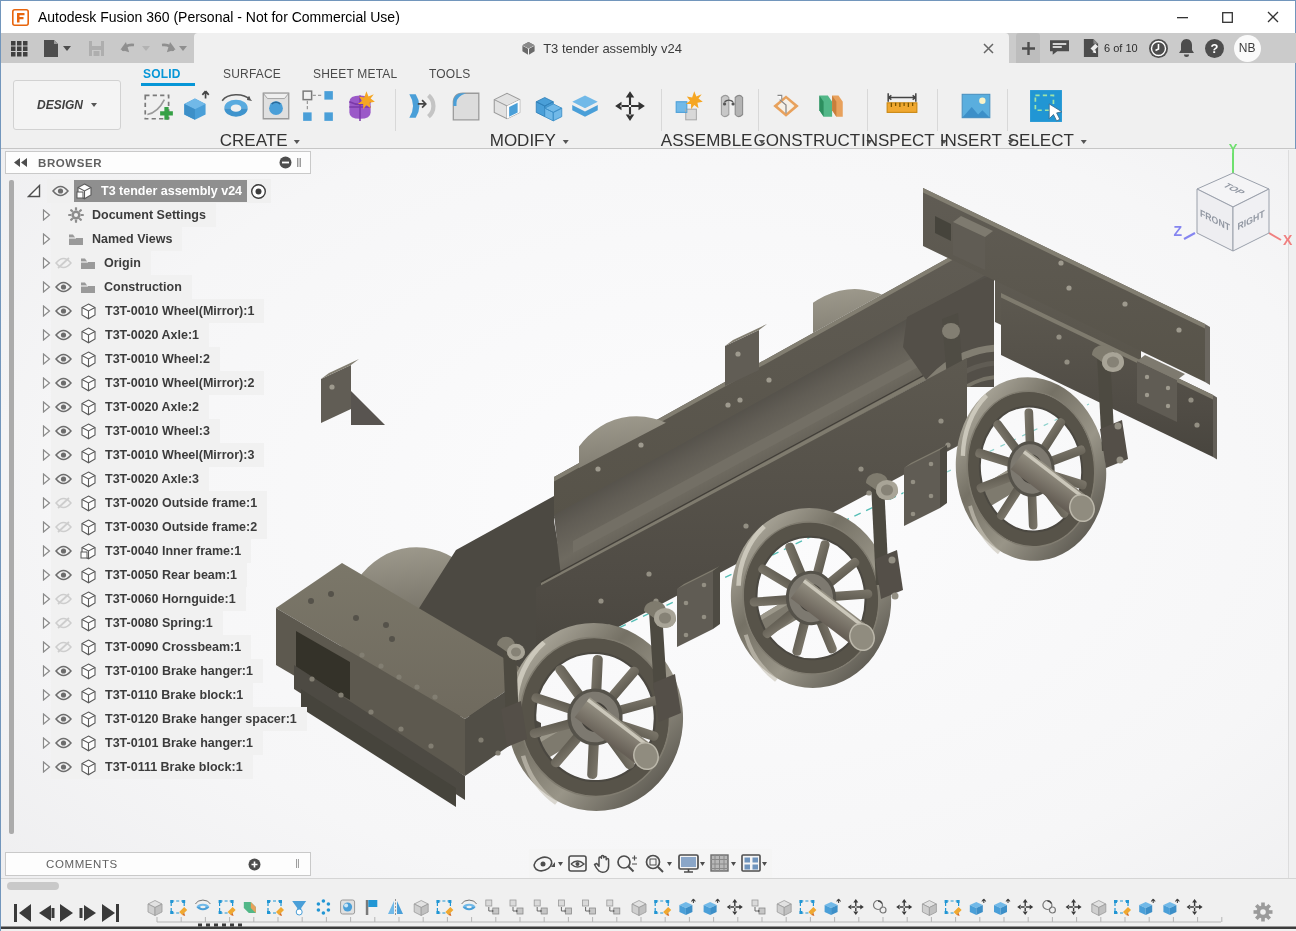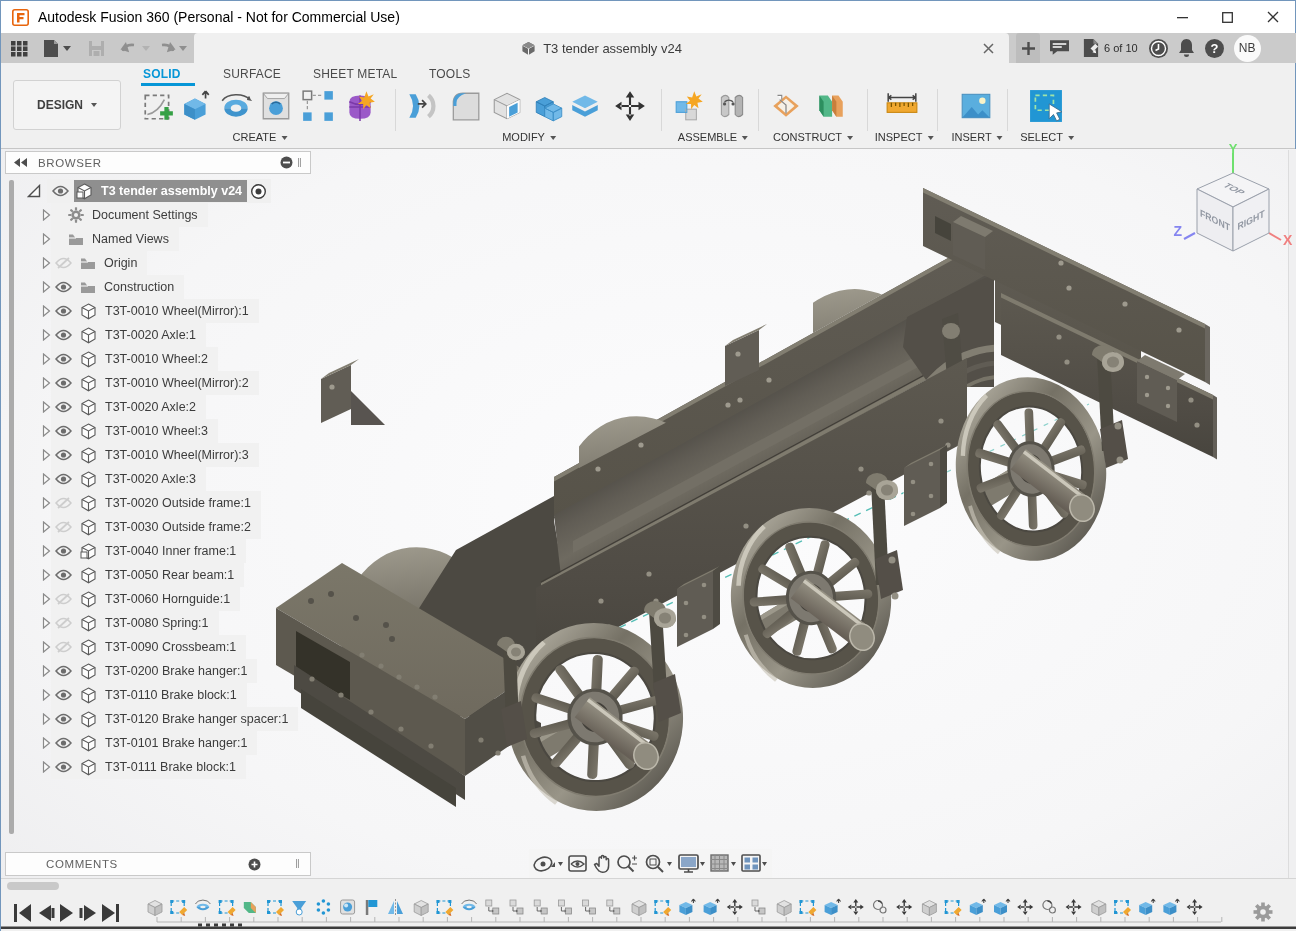--- a/index.html
+++ b/index.html
@@ -7,29 +7,29 @@
 #titlebar { position:absolute; left:0; top:0; width:100%; height:32px; background:#fff; display:flex; align-items:center; }
 #titlebar .logo { width:17px; height:17px; margin-left:11px; position:relative; }
 #titlebar .tt { font-size:14px; color:#000; margin-left:9px; }
 .winbtn { position:absolute; top:0; width:45px; height:32px; display:flex; align-items:center; justify-content:center; }
 
 #toolbar { position:absolute; left:0; top:32px; width:100%; height:30px; background:#c9c9c9; }
 #tab { position:absolute; left:193px; top:32px; width:815px; height:30px; background:#f0f0f0; border-radius:4px 4px 0 0; display:flex; align-items:center; justify-content:center; }
 #tabright { position:absolute; left:1008px; top:32px; width:288px; height:30px; background:#cbcbcb; display:flex; align-items:center; }
 
 #ribbon { position:absolute; left:0; top:62px; width:100%; height:86px; background:#f0f0f0; border-bottom:1px solid #c6c6c6; }
-#design { position:absolute; left:12px; top:17px; width:108px; height:50px; border:1px solid #d2d2d2; border-radius:3px; background:#f4f4f4; font-size:12px; font-weight:bold; color:#404040; display:flex; align-items:center; justify-content:center; gap:6px; }
+#design { position:absolute; left:12px; top:17px; width:108px; height:50px; border:1px solid #d2d2d2; border-radius:3px; background:#f4f4f4; font-size:12px; font-weight:bold; color:#404040; display:flex; align-items:center; justify-content:center; gap:6px;font-style:italic; }
 .rtab { position:absolute; top:4px; font-size:12px; color:#4a4a4a; letter-spacing:0.2px; }
-.rlabel { position:absolute; top:68px; font-size:11px; color:#333; transform:translateX(-50%); white-space:nowrap; }
+.rlabel { position:absolute; top:68px; font-size:17px; color:#333; transform:translateX(-50%); white-space:nowrap; }
 .rdiv { position:absolute; top:26px; width:1px; height:42px; background:#d8d8d8; }
 .caret { display:inline-block; width:0; height:0; border-left:3.5px solid transparent; border-right:3.5px solid transparent; border-top:4px solid #555; margin-left:2px; vertical-align:middle; }
 
 #viewport { position:absolute; left:0; top:148px; width:1296px; height:777px; background:radial-gradient(ellipse 1150px 720px at 55% 45%, #fcfcfd 0%, #f6f6f7 55%, #e9e9eb 100%); }
 
-#browser { position:absolute; left:4px; top:150px; width:306px; }
+#browser { position:absolute; left:4px; top:150px; width:306px;font-weight:bold; }
 #bheader { height:23px; background:#fdfdfd; border:1px solid #c9c9c9; display:flex; align-items:center; padding:0 8px; gap:10px; }
 .btitle { font-size:11.5px; color:#616161; letter-spacing:0.6px; }
 #scrollbar { position:absolute; left:4px; top:29px; width:5px; height:654px; background:#ababab; border-radius:2px; }
 .trow { height:24px; display:flex; align-items:center; }
 .trow.root { margin-top:5px; }
 .rootbg { background:#f0f0f0; display:flex; align-items:center; height:24px; margin-left:6px; }
 .rootsel { background:#8f8f8f; display:flex; align-items:center; height:22px; padding:0 5px 0 2px; margin-left:5px; gap:8px; }
 .rootsel b { color:#fff; font-size:12.5px; }
 .rbg { background:#f1f1f1; display:flex; align-items:center; height:24px; padding:0 10px 0 4px; gap:8px; }
 .lbl { font-size:12.5px; color:#3c3c3c; white-space:nowrap; }
@@ -955,21 +955,21 @@
         </svg>
         <span class="rbg">
           <svg class="ic" width="17" height="12" viewBox="0 0 17 12">
             <path d="M1 6 Q8.5 -3 16 6 Q8.5 15 1 6 Z" fill="none" stroke="#6d6d6d" stroke-width="1.5"></path>
             <circle cx="8.5" cy="6" r="2.6" fill="#6d6d6d"></circle>
           </svg>
           <svg class="ic" width="17" height="17" viewBox="0 0 17 17">
             <path d="M8.5 1 L15 4.5 V12 L8.5 15.8 L2 12 V4.5 Z" fill="#fdfdfd" stroke="#5a5a5a" stroke-width="1.1"></path>
             <path d="M2 4.5 L8.5 8 L15 4.5 M8.5 8 V15.8" fill="none" stroke="#5a5a5a" stroke-width="1.1"></path>
           </svg>
-          <span class="lbl">T3T-0200 Brake hanger:1</span>
+          <span class="lbl">T3T-0100 Brake hanger:1</span>
         </span>
       </div>
       <div class="trow">
         <span style="width:37px"></span>
         <svg class="ic arr" width="9" height="12" viewBox="0 0 9 12">
           <path d="M1.5 1 L7.5 6 L1.5 11 Z" fill="#fbfbfb" stroke="#8a8a8a" stroke-width="1.2"></path>
         </svg>
         <span class="rbg">
           <svg class="ic" width="17" height="12" viewBox="0 0 17 12">
             <path d="M1 6 Q8.5 -3 16 6 Q8.5 15 1 6 Z" fill="none" stroke="#6d6d6d" stroke-width="1.5"></path>

